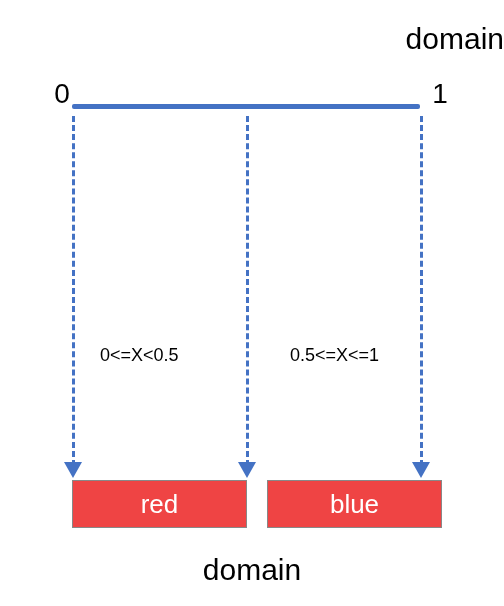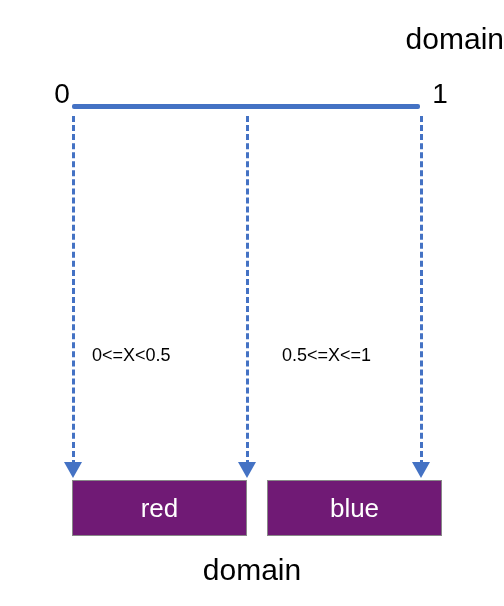--- a/index.html
+++ b/index.html
@@ -68,27 +68,27 @@
   .a0 { left: 64px; }
   .a1 { left: 238px; }
   .a2 { left: 412px; }
   .interval-label {
     position: absolute;
     top: 345px;
     font-size: 18px;
     color: #000;
     white-space: nowrap;
   }
-  .il0 { left: 92px; }
-  .il1 { left: 282px; }
+  .il0 { left: 100px; }
+  .il1 { left: 290px; }
   .range-box {
     position: absolute;
     top: 480px;
-    height: 56px;
-    background: #701a75;
+    height: 48px;
+    background: #ef4444;
     box-sizing: border-box;
     border: 1px solid #888;
     display: flex;
     align-items: center;
     justify-content: center;
     font-size: 26px;
     color: #ffffff;
   }
   .rb-left  { left: 72px;  width: 175px; }
   .rb-right { left: 247px; width: 175px; margin-left: 20px; }

